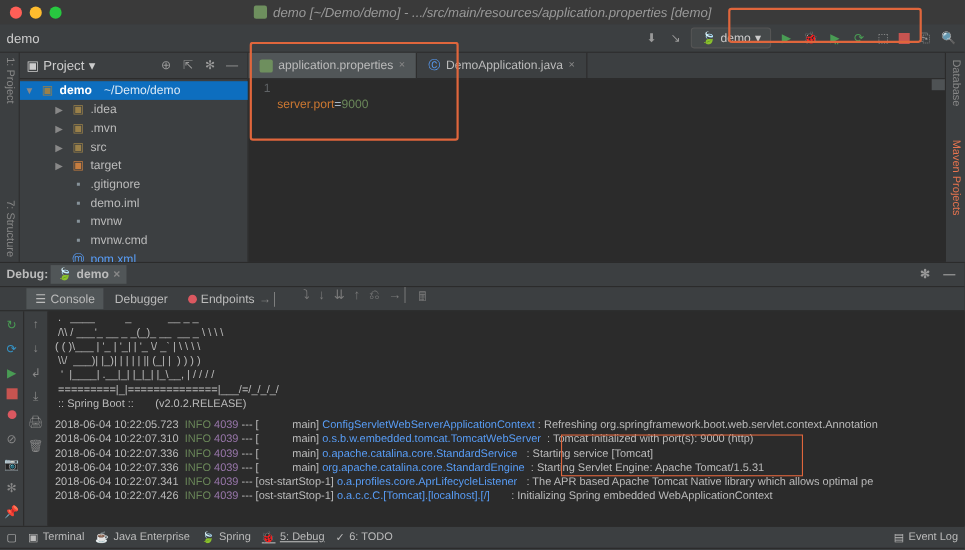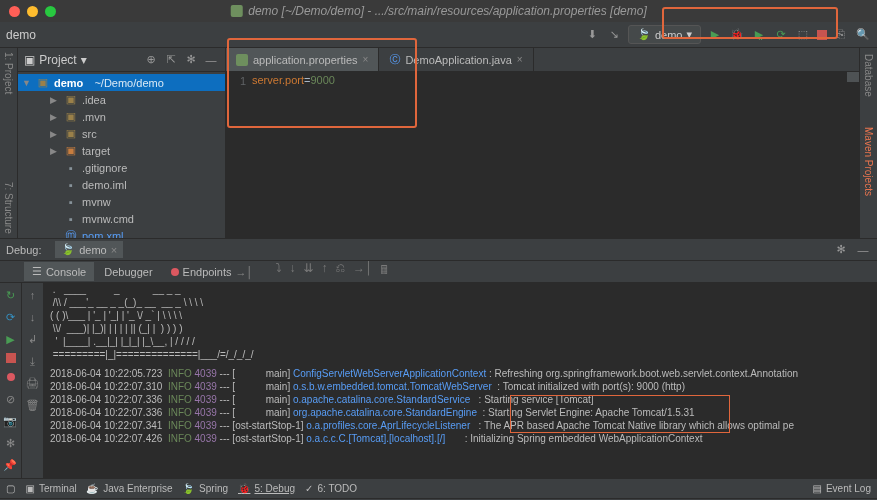--- a/index.html
+++ b/index.html
@@ -47,33 +47,33 @@
 .indent-2 { padding-left: 32px; }
 
 
 .editor-area { flex: 1; background: #2b2b2b; display: flex; flex-direction: column; position: relative; }
 .tabs { height: 24px; display: flex; align-items: stretch; background: #3c3f41; border-bottom: 1px solid #2b2b2b; }
 .tab { display: flex; align-items: center; gap: 5px; padding: 0 10px; font-size: 11px; border-right: 1px solid #2b2b2b; cursor: pointer; color: #bbb; }
 .tab.active { background: #515658; }
 .tab .close { color: #888; font-size: 10px; }
 .editor-body { flex: 1; display: flex; font-family: Menlo, Consolas, monospace; font-size: 11px; position: relative; }
 .gutter-num { width: 26px; text-align: right; padding-right: 6px; color: #606366; padding-top: 3px; }
-.code-line { padding-top: 2px; color: #a9b7c6; }
+.code-line { padding-top: 17px; color: #a9b7c6; }
 .code-line .key { color: #cc7832; }
 .code-line .eq { color: #a9b7c6; }
 .code-line .val { color: #6a8759; }
 .editor-scrollbar { position: absolute; right: 0; top: 24px; width: 12px; height: 10px; background: #4e5254; }
 .right-gutter { width: 18px; background: #3c3f41; border-left: 1px solid #2b2b2b; display: flex; flex-direction: column; align-items: center; gap: 30px; padding-top: 6px; }
 
 
 .highlight-box { position: absolute; border: 2px solid #e0663c; border-radius: 3px; pointer-events: none; }
 
 
 .debug-panel { border-top: 1px solid #2b2b2b; background: #2b2b2b; }
-.debug-header { height: 22px; background: #3c3f41; border-bottom: 1px solid #2b2b2b; display: flex; align-items: center; padding: 0 6px; gap: 14px; font-size: 11px; }
+.debug-header { height: 22px; background: #3c3f41; border-bottom: 1px solid #2b2b2b; display: flex; align-items: center; padding: 0 6px; gap: 2px; font-size: 11px; font-weight: bold; }
 .debug-header .dh-right { margin-left: auto; display: flex; gap: 6px; }
 .debug-subheader { height: 22px; background: #3c3f41; border-bottom: 1px solid #2b2b2b; display: flex; align-items: center; padding-left: 24px; gap: 2px; font-size: 11px; }
 .subtab { padding: 3px 8px; cursor: pointer; color: #bbb; display: flex; align-items: center; gap: 4px; }
 .subtab.active { background: #515658; }
 .breakpoint-dot { width: 8px; height: 8px; border-radius: 50%; background: #db5860; display: inline-block; }
 .step-icons { display: flex; gap: 8px; margin-left: 12px; }
 .step-icons span { color: #7a7a7a; cursor: pointer; font-size: 12px; }
 
 .console-wrapper { display: flex; height: 195px; }
 .console-left { width: 22px; background: #3c3f41; border-right: 1px solid #2b2b2b; display: flex; flex-direction: column; align-items: center; gap: 6px; padding-top: 4px; }
@@ -292,20 +292,21 @@
       <span class="cl-btn" style="color:#888;">🖨</span>
       <span class="cl-btn" style="color:#888;">🗑</span>
     </div>
     <div class="console-body">
       <div class="ascii-art"> .   ____          _            __ _ _
  /\\ / ___'_ __ _ _(_)_ __  __ _ \ \ \ \
 ( ( )\___ | '_ | '_| | '_ \/ _` | \ \ \ \
  \\/  ___)| |_)| | | | | || (_| |  ) ) ) )
   '  |____| .__|_| |_|_| |_\__, | / / / /
  =========|_|==============|___/=/_/_/_/</div>
+      <div class="ascii-art"> :: Spring Boot ::       (v2.0.2.RELEASE)</div>
       <div style="height:6px;"></div>
       <div id="log-lines">
           <div class="log-line"><span class="ts">2018-06-04 10:22:05.723  </span><span class="info">INFO</span> <span class="pid">4039</span> <span class="ts">--- [           main] </span><span class="logger">ConfigServletWebServerApplicationContext</span> <span class="msg">: Refreshing org.springframework.boot.web.servlet.context.Annotation</span></div>
           <div class="log-line"><span class="ts">2018-06-04 10:22:07.310  </span><span class="info">INFO</span> <span class="pid">4039</span> <span class="ts">--- [           main] </span><span class="logger">o.s.b.w.embedded.tomcat.TomcatWebServer </span> <span class="msg">: Tomcat initialized with port(s): 9000 (http)</span></div>
           <div class="log-line"><span class="ts">2018-06-04 10:22:07.336  </span><span class="info">INFO</span> <span class="pid">4039</span> <span class="ts">--- [           main] </span><span class="logger">o.apache.catalina.core.StandardService  </span> <span class="msg">: Starting service [Tomcat]</span></div>
           <div class="log-line"><span class="ts">2018-06-04 10:22:07.336  </span><span class="info">INFO</span> <span class="pid">4039</span> <span class="ts">--- [           main] </span><span class="logger">org.apache.catalina.core.StandardEngine </span> <span class="msg">: Starting Servlet Engine: Apache Tomcat/1.5.31</span></div>
           <div class="log-line"><span class="ts">2018-06-04 10:22:07.341  </span><span class="info">INFO</span> <span class="pid">4039</span> <span class="ts">--- [ost-startStop-1] </span><span class="logger">o.a.profiles.core.AprLifecycleListener  </span> <span class="msg">: The APR based Apache Tomcat Native library which allows optimal pe</span></div>
           <div class="log-line"><span class="ts">2018-06-04 10:22:07.426  </span><span class="info">INFO</span> <span class="pid">4039</span> <span class="ts">--- [ost-startStop-1] </span><span class="logger">o.a.c.c.C.[Tomcat].[localhost].[/]      </span> <span class="msg">: Initializing Spring embedded WebApplicationContext</span></div>
         </div>
       <div class="log-highlight-box" style="left:466px; top:112px; width:220px; height:38px;"></div>

